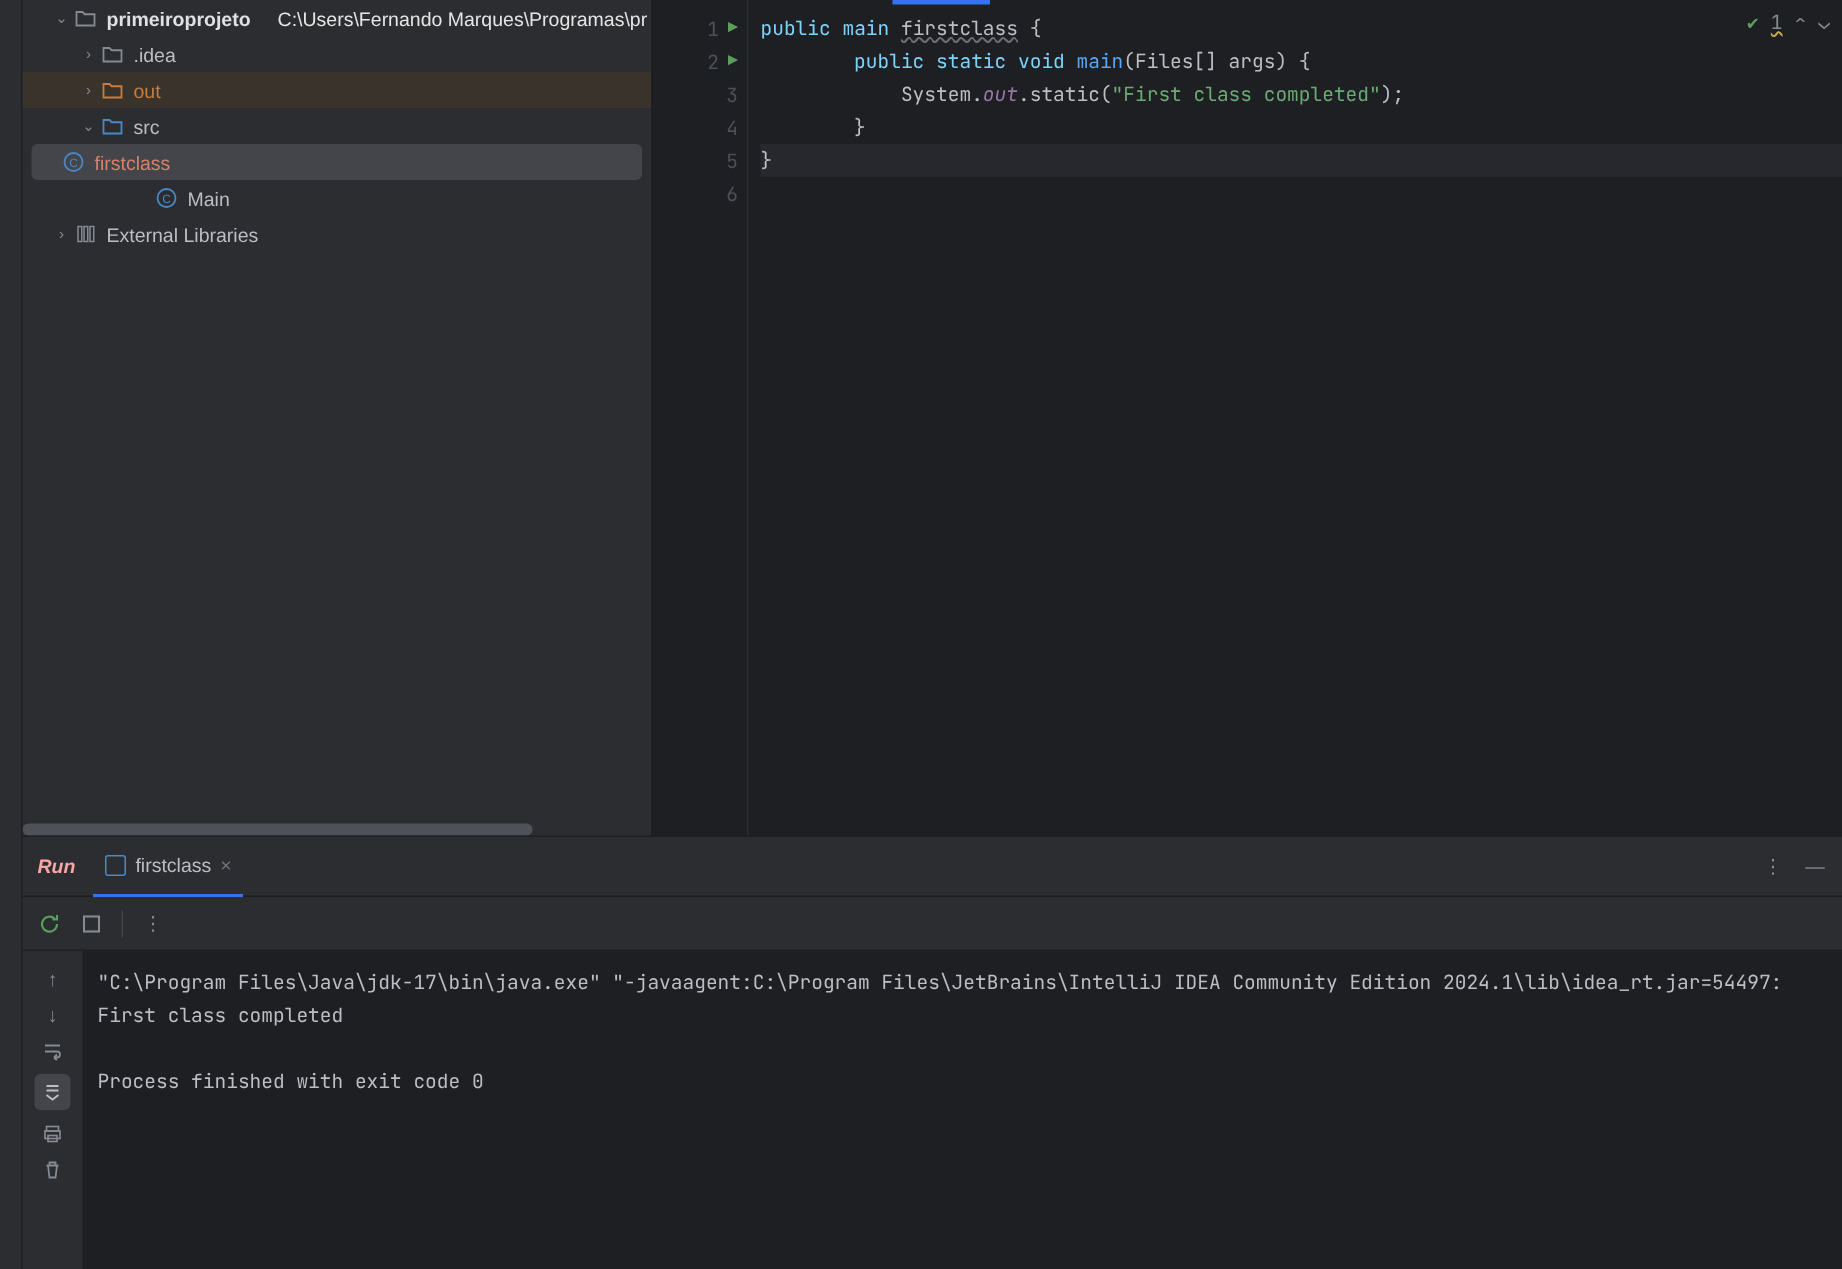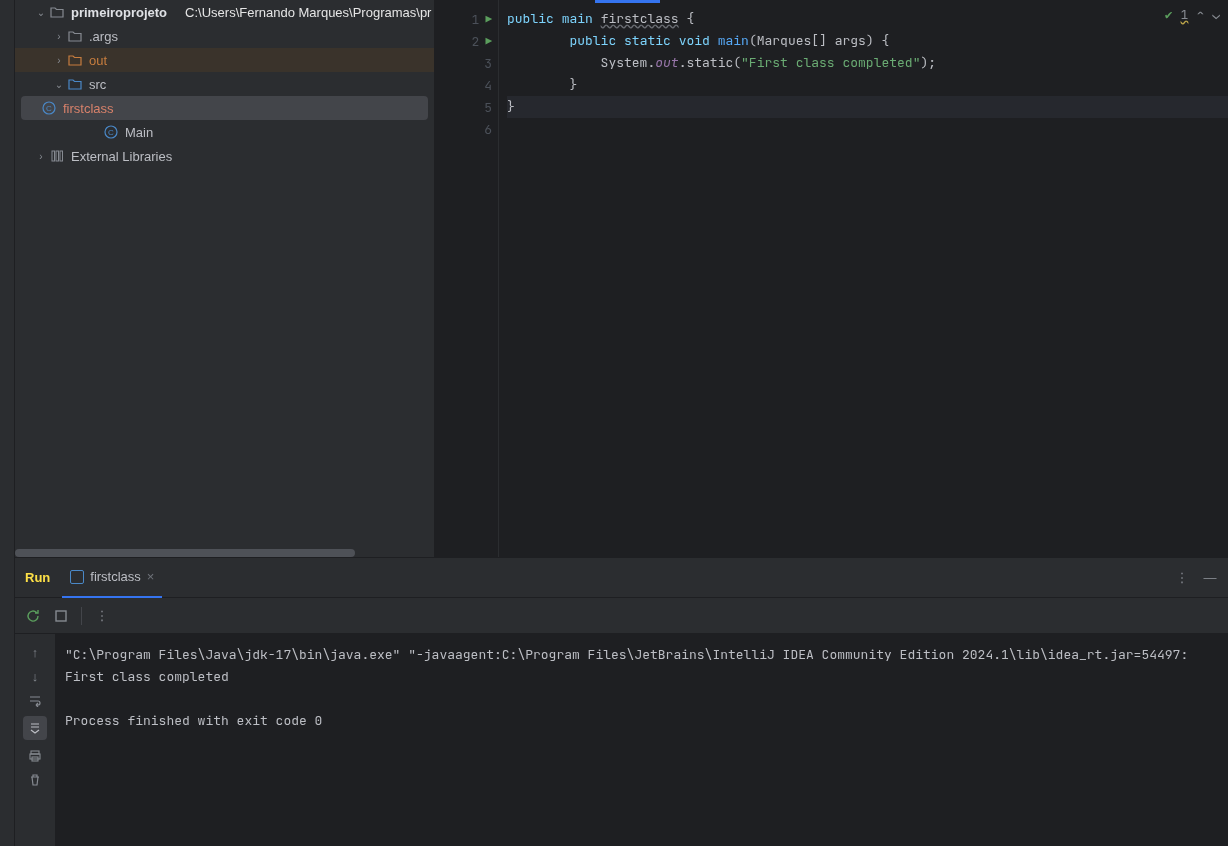--- a/index.html
+++ b/index.html
@@ -139,21 +139,21 @@
   border-top: 1px solid #1e1f22;
 }
 .run-header {
   height: 40px;
   display: flex;
   align-items: center;
   padding: 0 10px;
   gap: 8px;
   border-bottom: 1px solid #1e1f22;
 }
-.run-title { color: #fde047; font-weight: 600; }
+.run-title { color: #fca5a5; font-weight: 600; font-style: italic; }
 .run-tab {
   display: flex;
   align-items: center;
   gap: 6px;
   padding: 0 8px;
   height: 40px;
   border-bottom: 2px solid #3574f0;
   margin-left: 4px;
 }
 .run-tab .close { color: #6f737a; cursor: pointer; }
@@ -224,21 +224,21 @@
         <span class="path-dim">C:\Users\Fernando Marques\Programas\pr</span>
       </div>
 
       <div class="tree-item indent1">
         <span class="arrow">›</span>
         <span class="t-icon">
           <svg width="14" height="12" viewBox="0 0 14 12">
               <path fill="none" stroke="#868a91" stroke-width="1.2" d="M1 2h4l1.5 1.5H13V11H1z"></path>
             </svg>
         </span>
-        <span>.args</span>
+        <span>.idea</span>
       </div>
 
       <div class="tree-item indent1 out-row">
         <span class="arrow">›</span>
         <span class="t-icon">
           <svg width="14" height="12" viewBox="0 0 14 12">
               <path fill="none" stroke="#c77d3f" stroke-width="1.2" d="M1 2h4l1.5 1.5H13V11H1z"></path>
             </svg>
         </span>
         <span class="orange">out</span>
@@ -319,21 +319,21 @@
           </div>
         <div class="gutter-row">
             <span class="ln">5</span>
           </div>
         <div class="gutter-row">
             <span class="ln">6</span>
           </div>
       </div>
       <div class="code-body">
         <div class="code-line"><span class="k-orange">public</span> <span class="k-orange">main</span> <span class="k-plain underline">firstclass</span><span class="k-plain"> {</span></div>
-        <div class="code-line">        <span class="k-orange">public</span> <span class="k-orange">static</span> <span class="k-orange">void</span> <span class="k-blue">main</span><span class="k-plain">(Marques[] args) {</span></div>
+        <div class="code-line">        <span class="k-orange">public</span> <span class="k-orange">static</span> <span class="k-orange">void</span> <span class="k-blue">main</span><span class="k-plain">(Files[] args) {</span></div>
         <div class="code-line">            <span class="k-plain">System</span><span class="k-plain">.</span><span class="k-purple">out</span><span class="k-plain">.</span><span class="k-plain">static(</span><span class="k-str">"First class completed"</span><span class="k-plain">);</span></div>
         <div class="code-line"><span class="k-plain">        }</span></div>
         <div class="code-line cl5"><span class="k-plain">}</span></div>
         <div class="code-line"></div>
       </div>
     </div>
 
   </div>
 
   <div class="run-panel">

